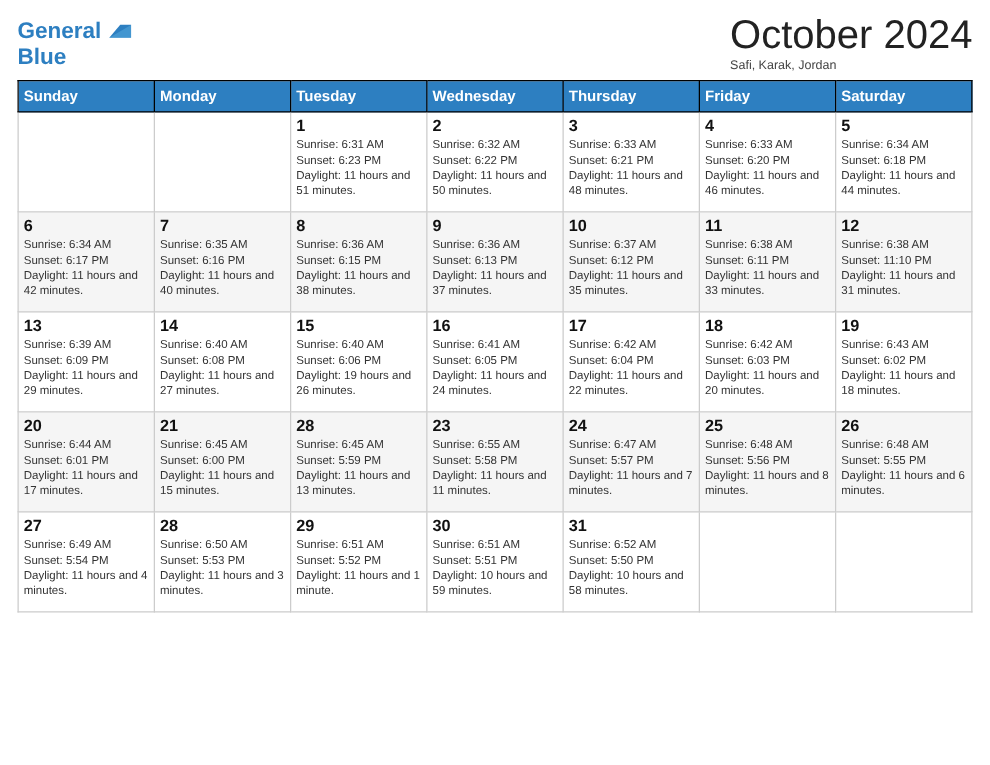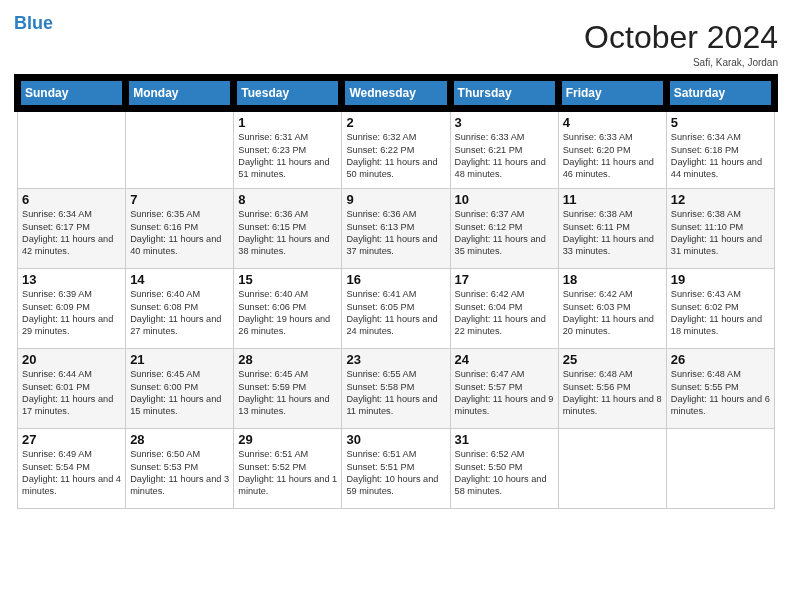--- a/index.html
+++ b/index.html
@@ -34,22 +34,20 @@
     }
     .logo-text span {
       color: #2d7fc1;
     }
     .logo-icon {
       width: 22px;
       height: 22px;
       margin-left: 2px;
     }
     .title-section {
-      text-align: right;
-      margin-top: 10px;
     }
     .month-title {
       font-size: 32px;
       font-weight: 300;
       color: #222;
       line-height: 1.1;
     }
     .location {
       font-size: 10px;
       color: #444;
@@ -60,21 +58,21 @@
       border-collapse: collapse;
       table-layout: fixed;
     }
     .calendar thead tr th {
       background: #2d7fc1;
       color: #fff;
       font-size: 12px;
       font-weight: bold;
       padding: 5px 4px;
       text-align: left;
-      border: 7px solid #000000;
+      border: 1px solid #000000;
     }
     .calendar tbody tr td {
       border: 1px solid #ccc;
       vertical-align: top;
       padding: 3px 4px;
       font-size: 9.5px;
       color: #333;
       height: 80px;
       background: #fff;
     }
@@ -97,20 +95,29 @@
       background: #fff !important;
     }
   </style>
 </head>
 <body>
 
 <div class="container">
   <div class="header-row">
     <div class="logo">
       <div>
+        <div style="display:flex;align-items:center;">
+          <span class="logo-text">
+            <span>General</span>
+          </span>
+          <svg class="logo-icon" viewBox="0 0 30 22" xmlns="http://www.w3.org/2000/svg">
+            <polygon points="6,18 18,4 30,4 30,18" fill="#2d7fc1"></polygon>
+            <polygon points="6,18 20,10 30,4 30,18" fill="#5aaee0" opacity="0.5"></polygon>
+          </svg>
+        </div>
         <div style="display:flex;">
           <span class="logo-text" style="color:#2d7fc1;font-size:18px;font-weight:bold;text-align:center;">Blue</span>
         </div>
       </div>
     </div>
     <div class="title-section">
       <div class="month-title">October 2024</div>
       <div class="location">Safi, Karak, Jordan</div>
     </div>
   </div>
@@ -320,21 +327,21 @@
               <div>Sunrise: 6:55 AM</div>
               <div>Sunset: 5:58 PM</div>
               <div>Daylight: 11 hours and 11 minutes.</div>
             </div>
           </td>
           <td>
             <span class="day-number">24</span>
             <div class="cell-content">
               <div>Sunrise: 6:47 AM</div>
               <div>Sunset: 5:57 PM</div>
-              <div>Daylight: 11 hours and 9 minutes.</div>
+              <div>Daylight: 11 hours and 7 minutes.</div>
             </div>
           </td>
           <td>
             <span class="day-number">25</span>
             <div class="cell-content">
               <div>Sunrise: 6:48 AM</div>
               <div>Sunset: 5:56 PM</div>
               <div>Daylight: 11 hours and 8 minutes.</div>
             </div>
           </td>

